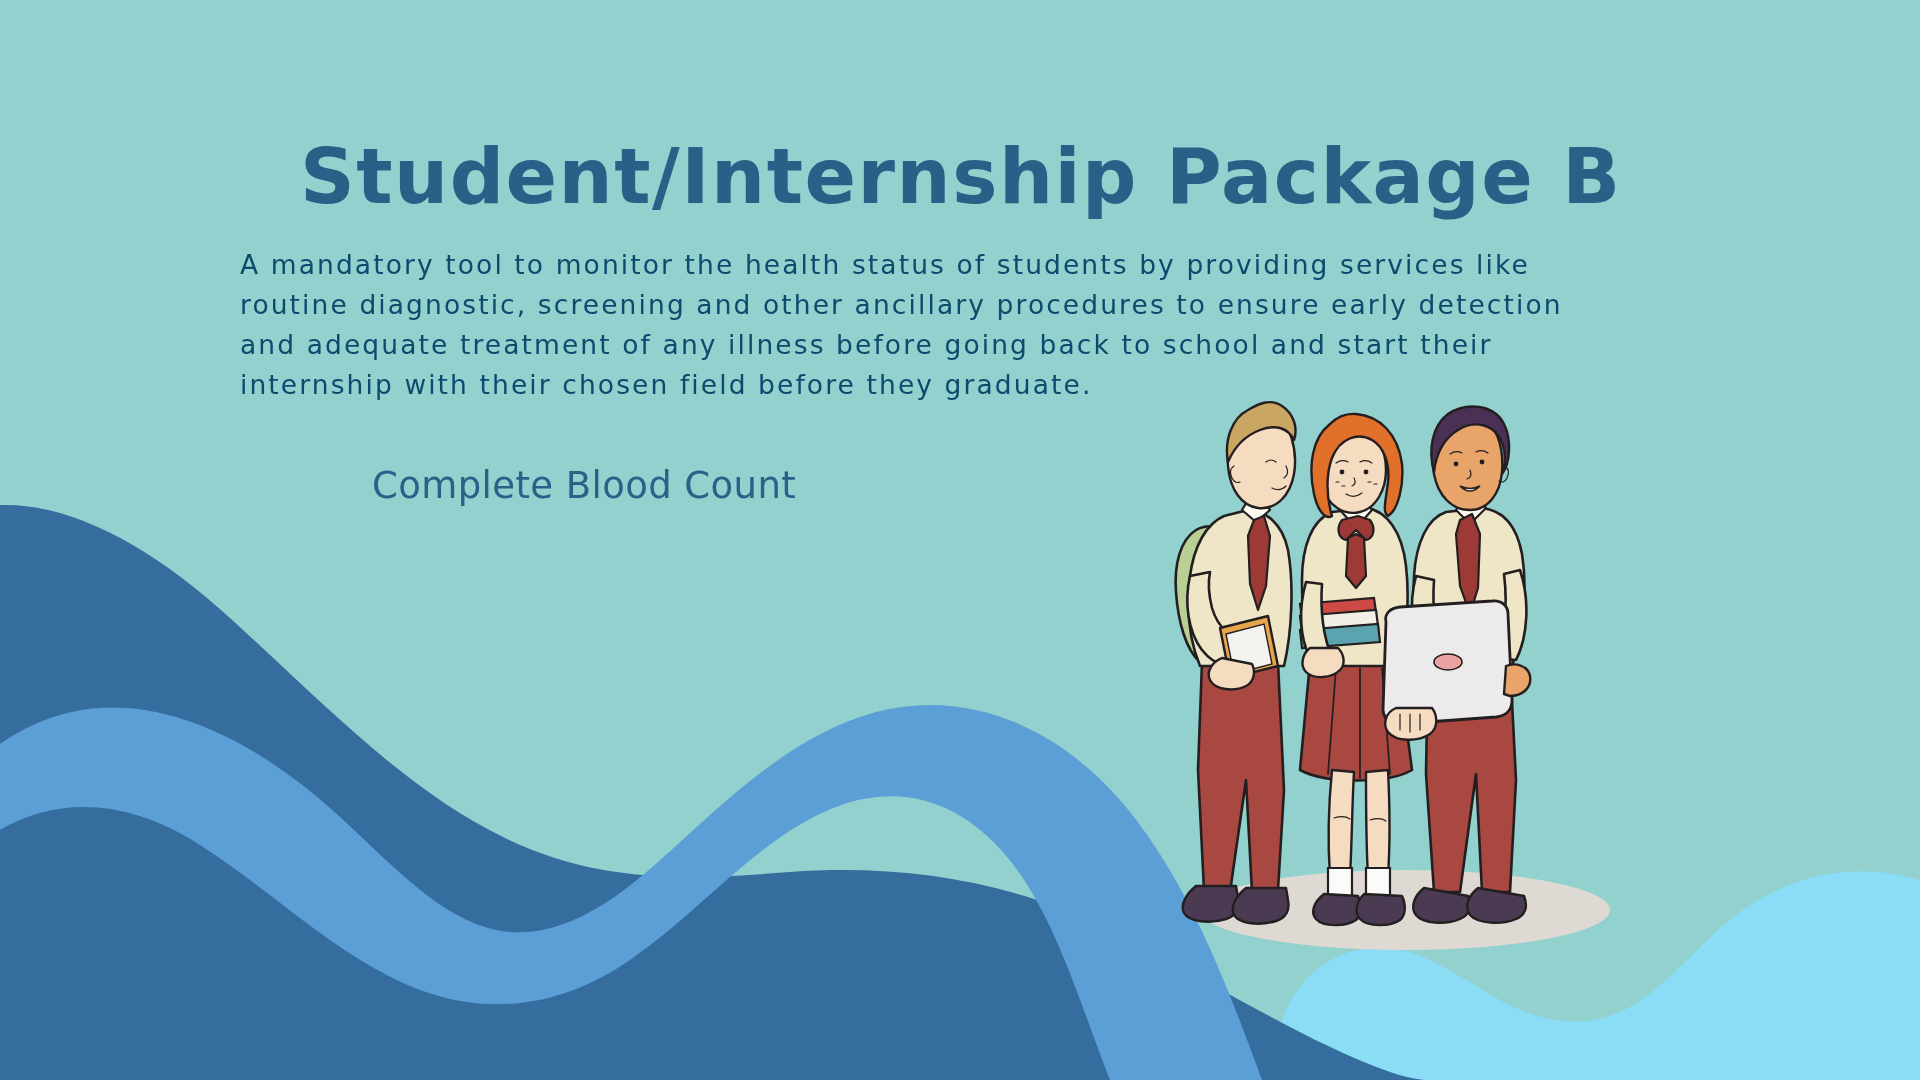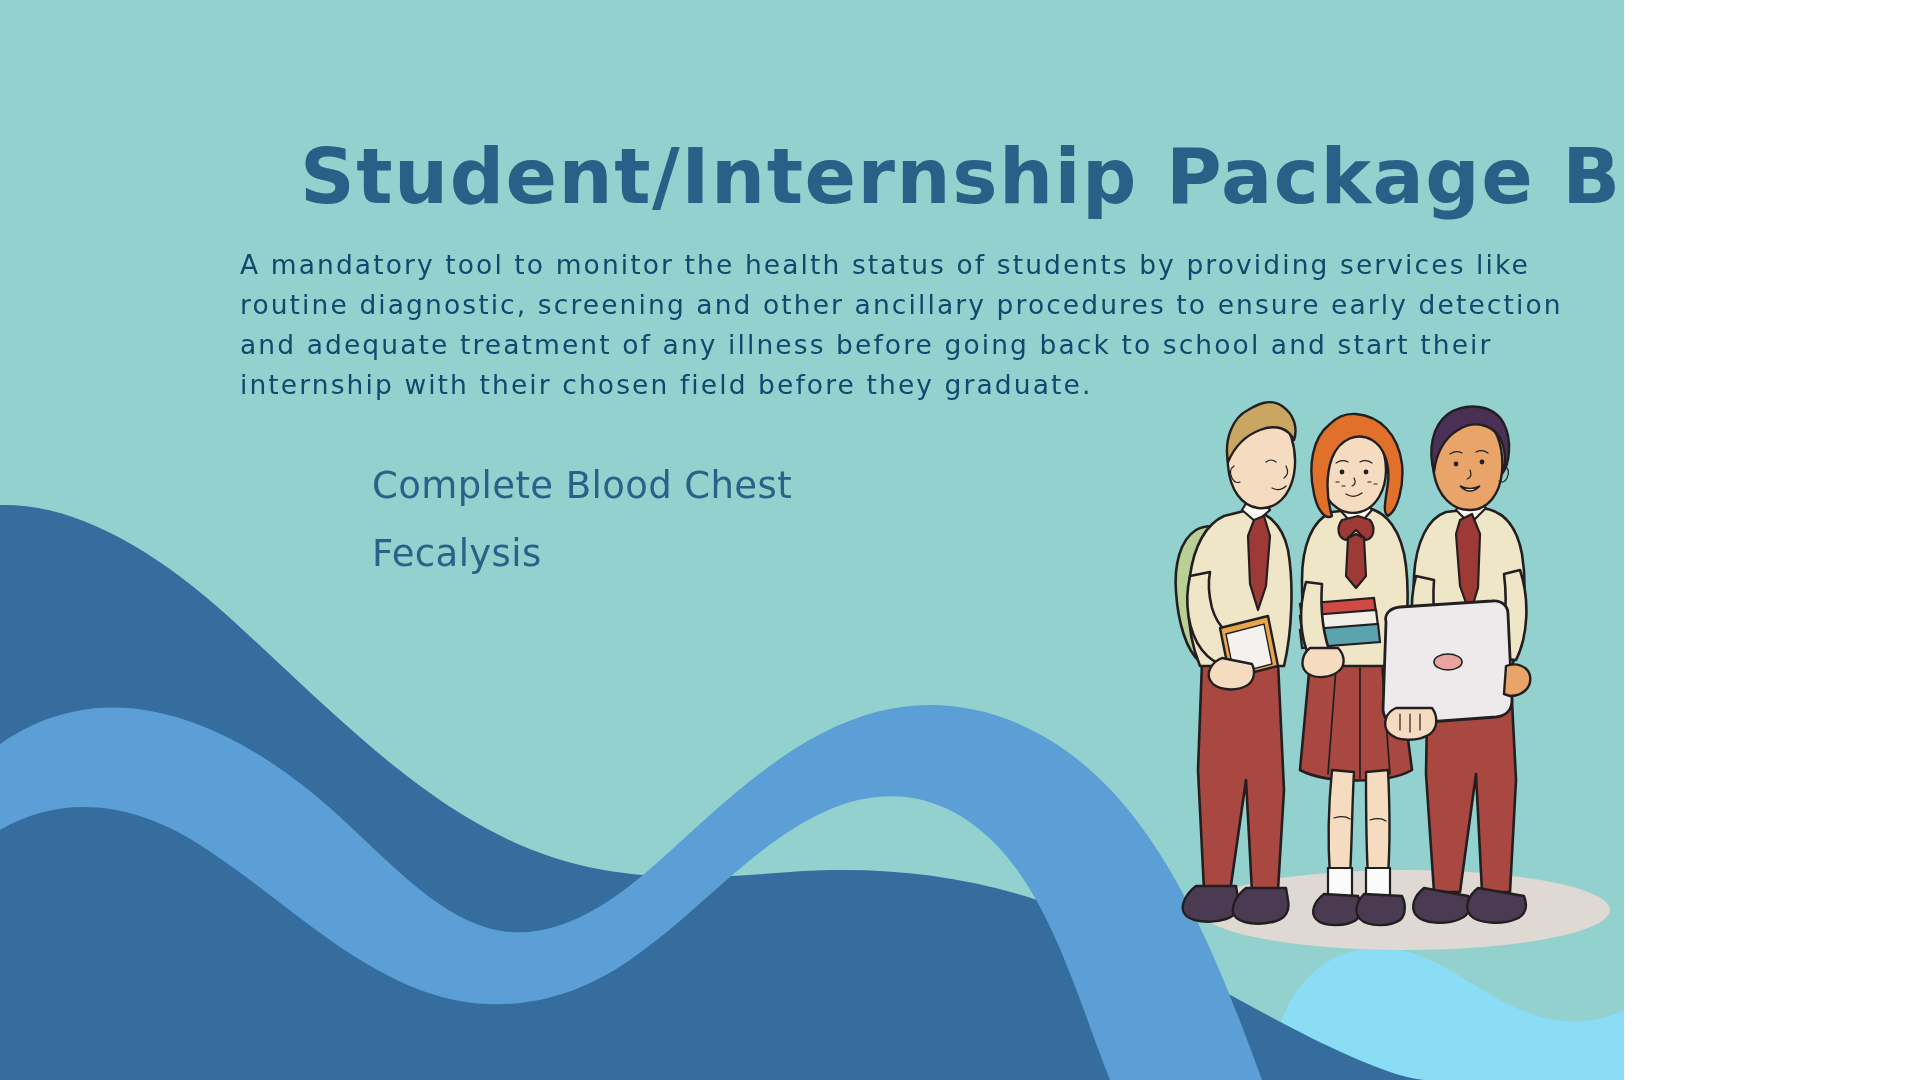--- a/index.html
+++ b/index.html
@@ -3,21 +3,21 @@
 <meta charset="utf-8">
 <title>Student/Internship Package B</title>
 <style>
   html, body {
     margin: 0;
     padding: 0;
     background: #ffffff;
   }
   #slide {
     position: relative;
-    width: 1624px;
+    width: 1920px;
     height: 1080px;
     overflow: hidden;
     background: #92d1cd;
     font-family: "DejaVu Sans", sans-serif;
   }
 
   
   .bg-shapes {
     position: absolute;
     inset: 0;
@@ -105,22 +105,21 @@
              C1062,727 968,688 876,712 C790,735 722,805 658,862
              C600,914 545,944 488,928 C432,912 384,856 330,808
              C256,742 160,692 72,712 C44,718 20,730 0,744 Z"></path>
   </svg>
 
   <h1 class="headline">Student/Internship Package B</h1>
 
   <p class="intro">A mandatory tool to monitor the health status of students by providing services like routine diagnostic, screening and other ancillary procedures to ensure early detection and adequate treatment of any illness before going back to school and start their internship with their chosen field before they graduate.</p>
 
   <ul class="services">
-    <li>Complete Blood Chest</li>
-    <li>Fecalysis</li>
+    <li>Complete Blood Count</li>
   </ul>
 
   <svg class="illustration" viewBox="0 0 480 600">
 
     <defs>
       <style>
         .ln   { fill:none; stroke:#231f20; stroke-width:2.6; stroke-linecap:round; stroke-linejoin:round; }
         .lnt  { fill:none; stroke:#231f20; stroke-width:1.7; stroke-linecap:round; stroke-linejoin:round; }
         .lnf  { fill:none; stroke:#231f20; stroke-width:1.2; stroke-linecap:round; stroke-linejoin:round; }
         .shirt{ fill:#efe6c8; stroke:#231f20; stroke-width:2.6; stroke-linejoin:round; }

